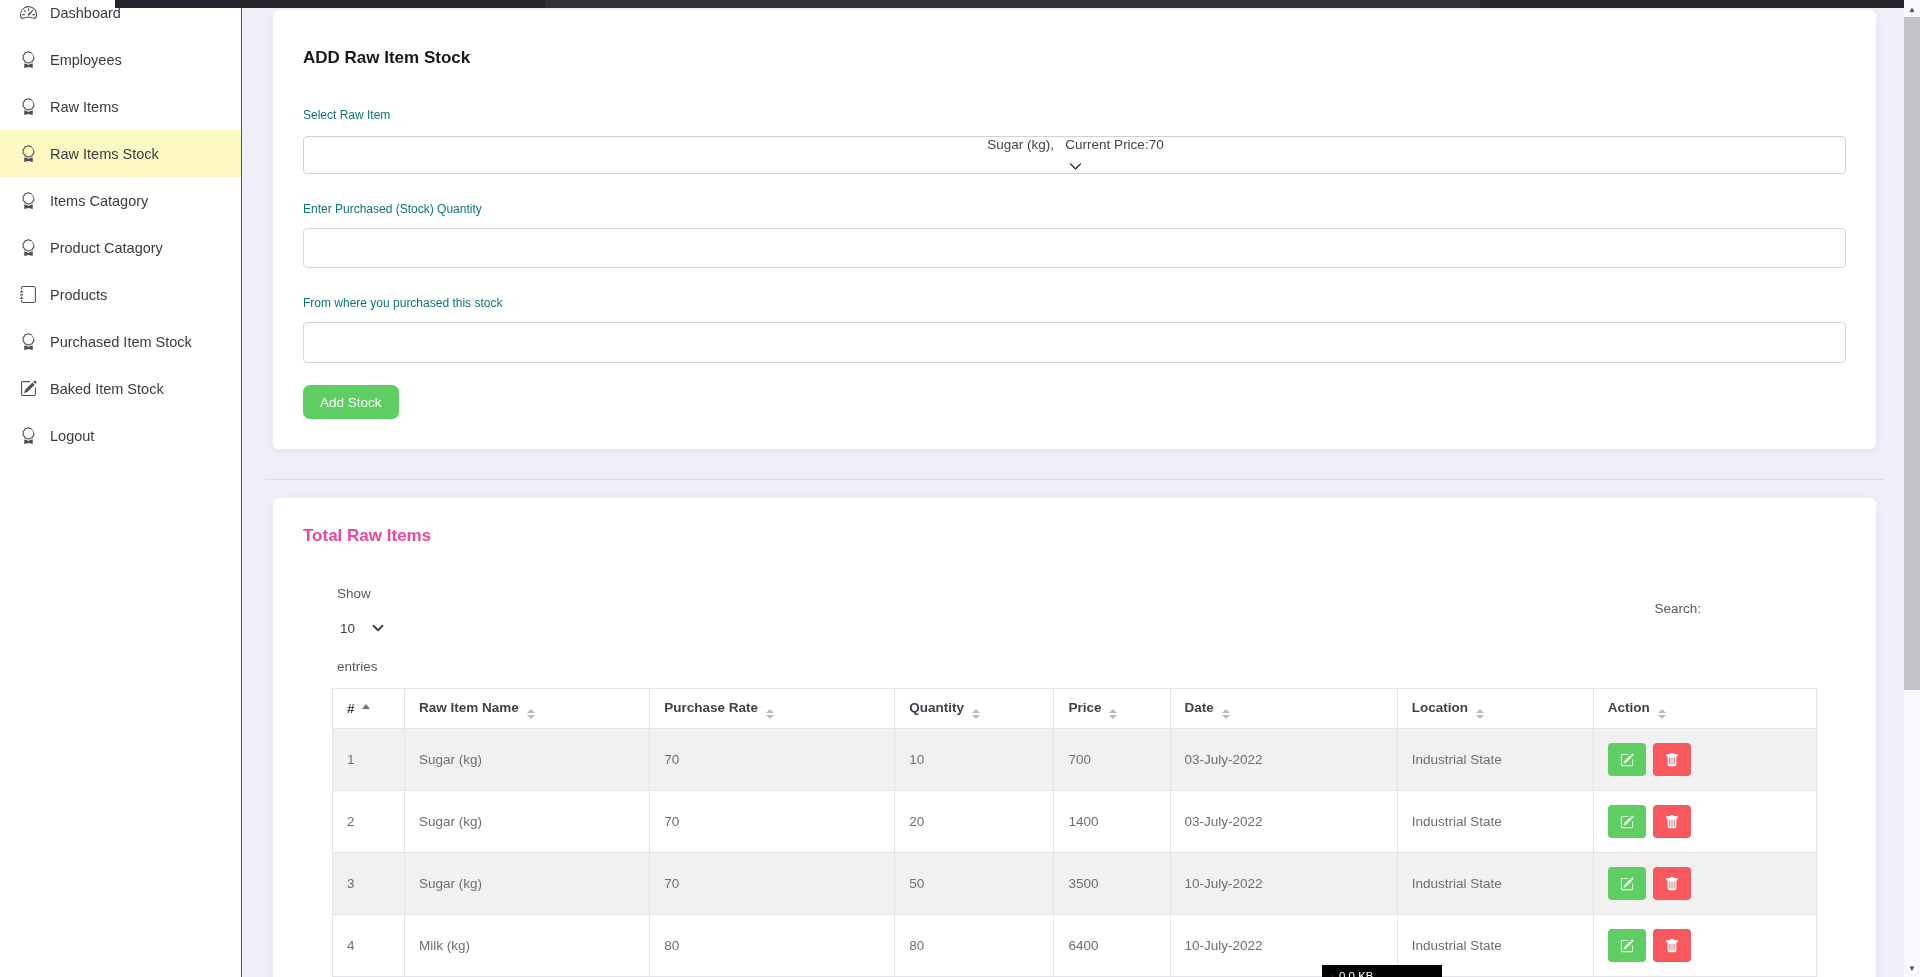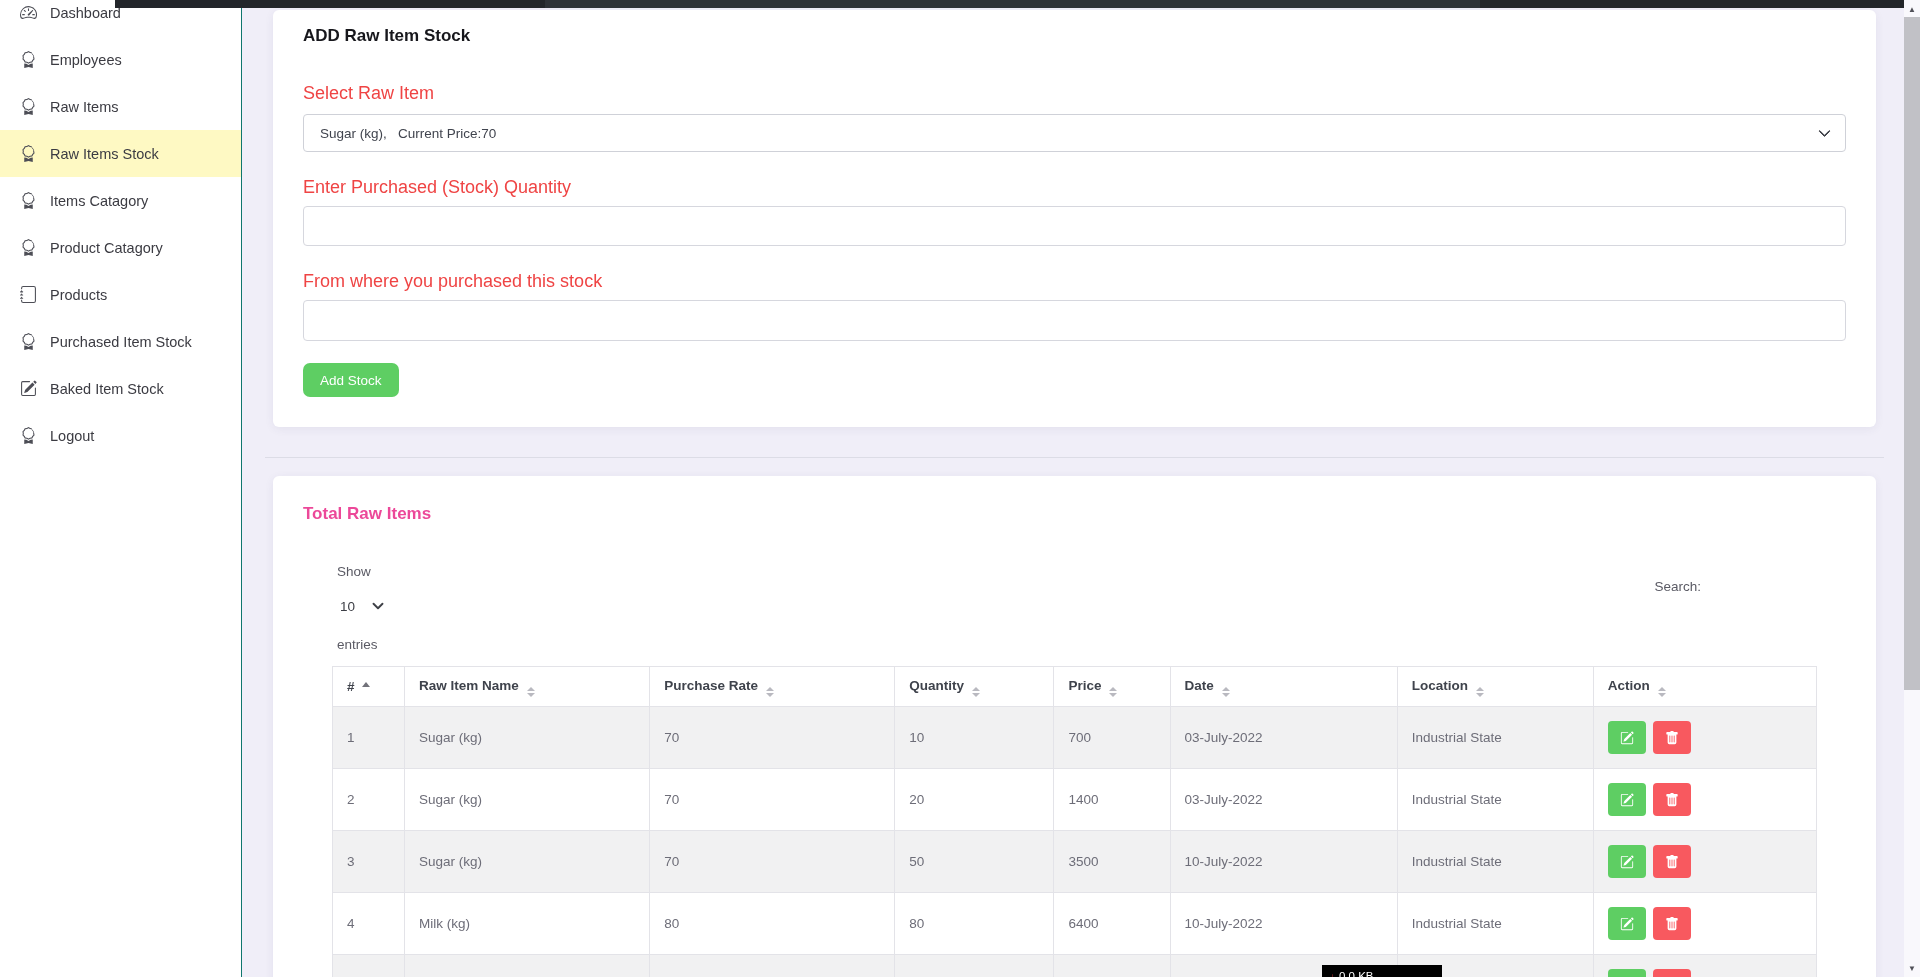--- a/index.html
+++ b/index.html
@@ -14,27 +14,27 @@
   .topbar::after { content:""; position:absolute; left:430px; width:935px; top:0; height:8px; background:#2e3237; }
   
   .sidebar { position:absolute; left:0; top:0; bottom:0; width:242px; background:#fff; border-right:1px solid #0f766e; z-index:10; overflow:hidden; }
   .nav-list { list-style:none; margin-top:-11px; }
   .nav-item { height:47px; display:flex; align-items:center; padding-left:20px; gap:13px; font-size:14.5px; color:#3b3b42; cursor:pointer; }
   .nav-item.active { background:#fef9c3; }
   .nav-item svg { width:17px; height:17px; color:#4d4e56; flex:none; }
   
   .main { position:absolute; left:242px; top:0; right:16px; bottom:0; padding:10px 28px 0 31px; }
   .card { background:#fff; border-radius:6px; box-shadow:0 2px 10px rgba(60,60,100,.07); }
-  .card1 { padding:14px 30px 30px; }
+  .card1 { padding:36px 30px 30px; }
   .form-title { font-size:17px; font-weight:bold; color:#17171c; line-height:24px; }
-  .form-label { margin-top:26px; font-size:18px; color:#ef4444; line-height:18px; }
+  .form-label { margin-top:26px; font-size:12px; color:#0f766e; line-height:18px; }
   .form-label.first { margin-top:36px; }
   .select-box { margin-top:12px; height:38px; border:1px solid #cfd1d8; border-radius:4px; background:#fff;
     display:flex; align-items:center; justify-content:space-between; padding:0 14px 0 16px;
-    font-size:13.5px; color:#40444e; cursor:pointer; }
+    font-size:13.5px; color:#40444e; cursor:pointer;flex-direction:column; }
   .select-box .val { white-space:pre; }
   .chev { width:13px; height:13px; color:#3f4148; flex:none; }
   .text-input { display:block; margin-top:10px; width:100%; height:40px; border:1px solid #d6d7de; border-radius:4px;
     padding:0 14px; font-size:14px; color:#333; background:#fff; font-family:inherit; }
   .text-input.tall { height:41px; }
   .btn-add { margin-top:22px; height:34px; padding:0 17px; border:none; border-radius:7px;
     background:#5ece63; color:#fff; font-size:13.5px; font-family:inherit; cursor:pointer; }
   .divider { border:none; border-top:1px solid #dcdce6; margin:30px -8px 18px -8px; }
   
   .card2 { padding:26px 0 40px; }

